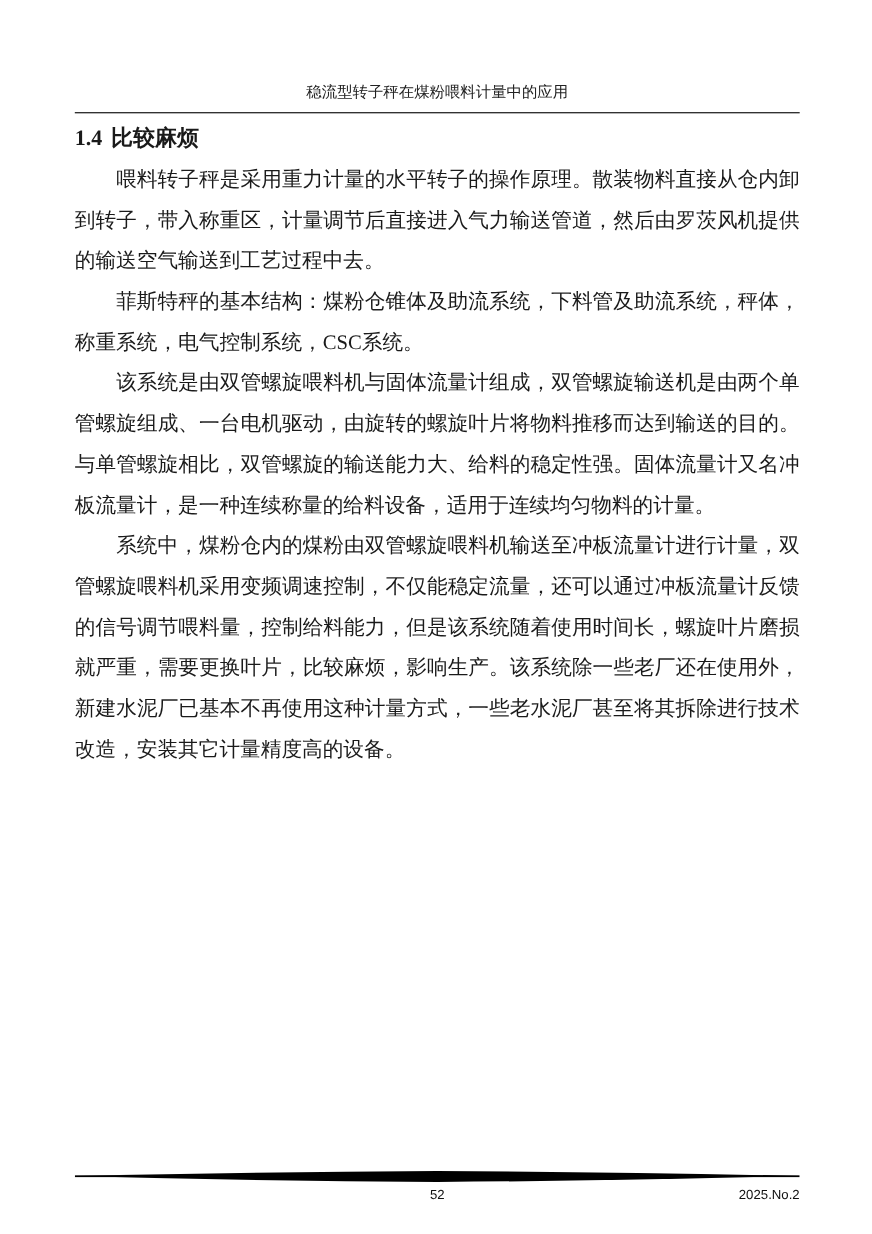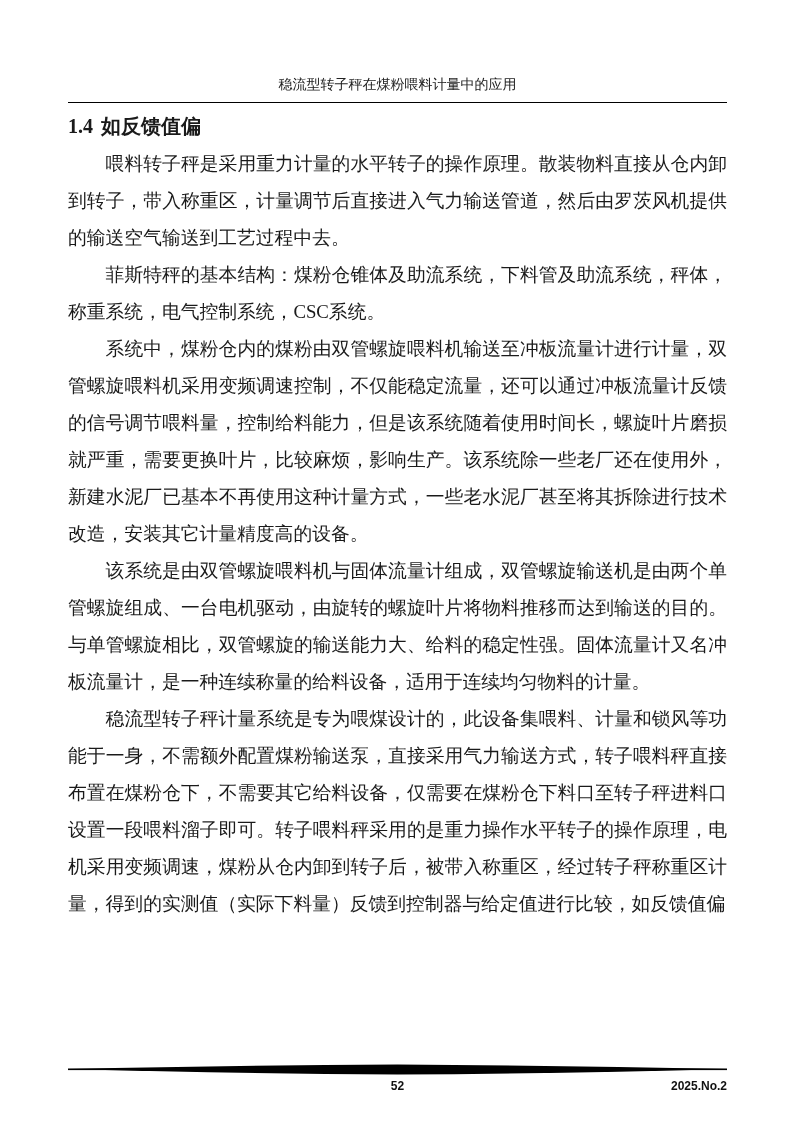--- a/index.html
+++ b/index.html
@@ -49,21 +49,20 @@
     font-size: 11px;
     font-weight: normal;
     vertical-align: super;
     line-height: 0;
   }
   .footer {
     position: absolute;
     left: 68px;
     right: 66px;
     top: 1046px;
-    font-weight: bold;
   }
   .footer-bar { display: block; width: 100%; height: 13px; }
   .footer-row {
     position: relative;
     font-family: "Liberation Sans", "DejaVu Sans", sans-serif;
     font-size: 12px;
     line-height: 16px;
     margin-top: 2px;
     color: #111;
   }
@@ -74,29 +73,28 @@
 <body>
 
 <div class="page">
 
   <div class="running-header">稳流型转子秤在煤粉喂料计量中的应用</div>
 
   <div class="body-text">
 
 
     <h2 class="sec-heading">
-      <span class="sec-num">1.4</span><span>如反馈值偏</span><sup></sup>
+      <span class="sec-num">1.4</span><span>比较麻烦</span><sup></sup>
     </h2>
     <p>喂料转子秤是采用重力计量的水平转子的操作原理。散装物料直接从仓内卸到转子，带入称重区，计量调节后直接进入气力输送管道，然后由罗茨风机提供的输送空气输送到工艺过程中去。</p>
     <p>菲斯特秤的基本结构：煤粉仓锥体及助流系统，下料管及助流系统，秤体，称重系统，电气控制系统，CSC系统。</p>
 
+    <p>该系统是由双管螺旋喂料机与固体流量计组成，双管螺旋输送机是由两个单管螺旋组成、一台电机驱动，由旋转的螺旋叶片将物料推移而达到输送的目的。与单管螺旋相比，双管螺旋的输送能力大、给料的稳定性强。固体流量计又名冲板流量计，是一种连续称量的给料设备，适用于连续均匀物料的计量。</p>
     <p>系统中，煤粉仓内的煤粉由双管螺旋喂料机输送至冲板流量计进行计量，双管螺旋喂料机采用变频调速控制，不仅能稳定流量，还可以通过冲板流量计反馈的信号调节喂料量，控制给料能力，但是该系统随着使用时间长，螺旋叶片磨损就严重，需要更换叶片，比较麻烦，影响生产。该系统除一些老厂还在使用外，新建水泥厂已基本不再使用这种计量方式，一些老水泥厂甚至将其拆除进行技术改造，安装其它计量精度高的设备。</p>
-    <p>该系统是由双管螺旋喂料机与固体流量计组成，双管螺旋输送机是由两个单管螺旋组成、一台电机驱动，由旋转的螺旋叶片将物料推移而达到输送的目的。与单管螺旋相比，双管螺旋的输送能力大、给料的稳定性强。固体流量计又名冲板流量计，是一种连续称量的给料设备，适用于连续均匀物料的计量。</p>
 
-    <p>稳流型转子秤计量系统是专为喂煤设计的，此设备集喂料、计量和锁风等功能于一身，不需额外配置煤粉输送泵，直接采用气力输送方式，转子喂料秤直接布置在煤粉仓下，不需要其它给料设备，仅需要在煤粉仓下料口至转子秤进料口设置一段喂料溜子即可。转子喂料秤采用的是重力操作水平转子的操作原理，电机采用变频调速，煤粉从仓内卸到转子后，被带入称重区，经过转子秤称重区计量，得到的实测值（实际下料量）反馈到控制器与给定值进行比较，如反馈值偏</p>
 
   </div>
 
   <div class="footer">
     <svg class="footer-bar" viewBox="0 0 660 13" preserveAspectRatio="none" aria-hidden="true">
       <rect x="0" y="5.5" width="660" height="1.6" fill="#000000"></rect>
       <path d="M0,6 Q160,2.5 330,1.5 Q500,2.5 660,6 Q500,10.5 330,11.5 Q160,10.5 0,6 Z" fill="#000000"></path>
     </svg>
     <div class="footer-row">
       <div class="footer-page">52</div>

